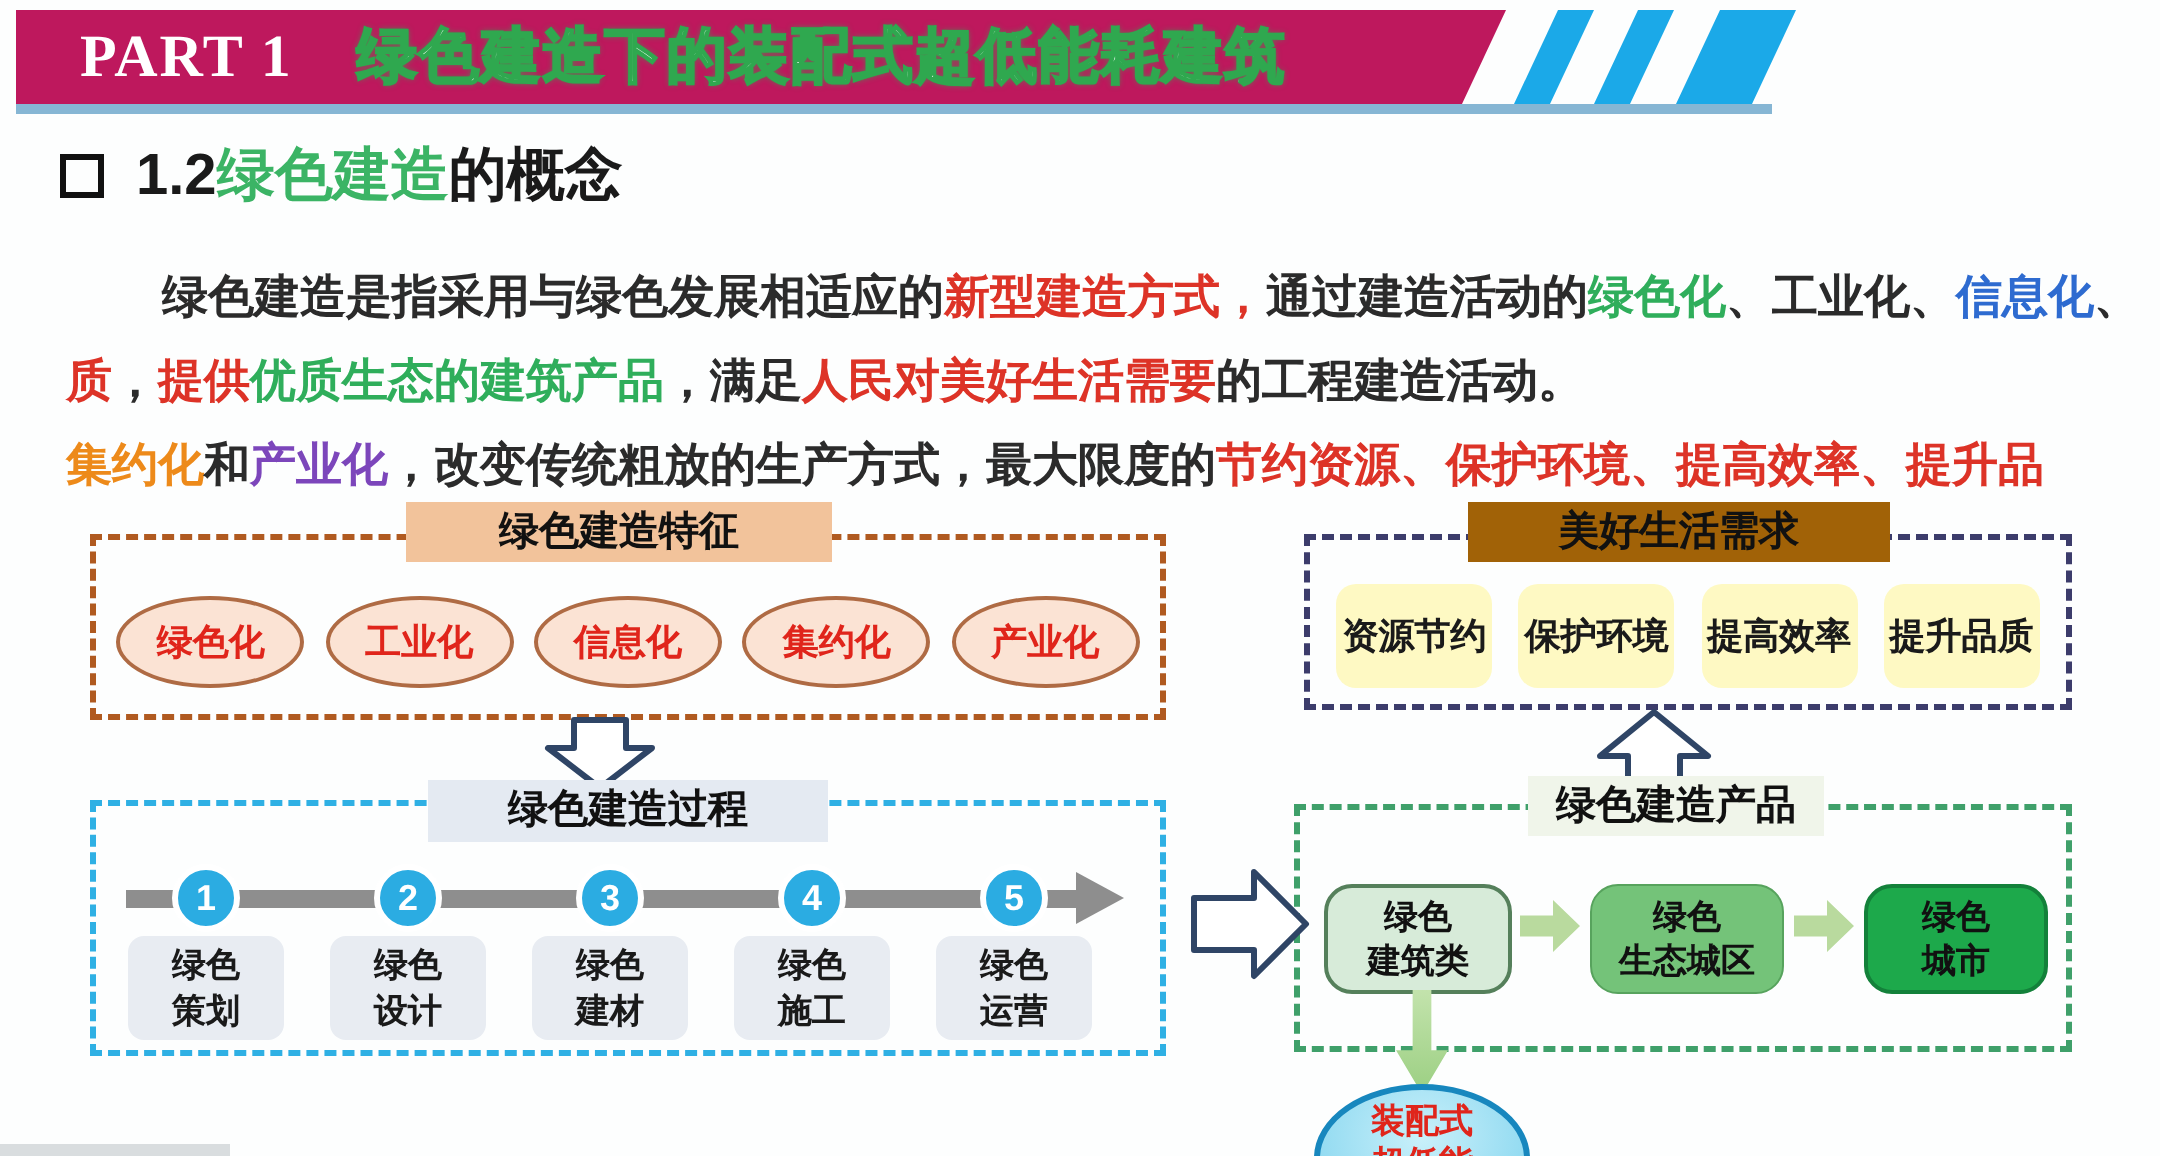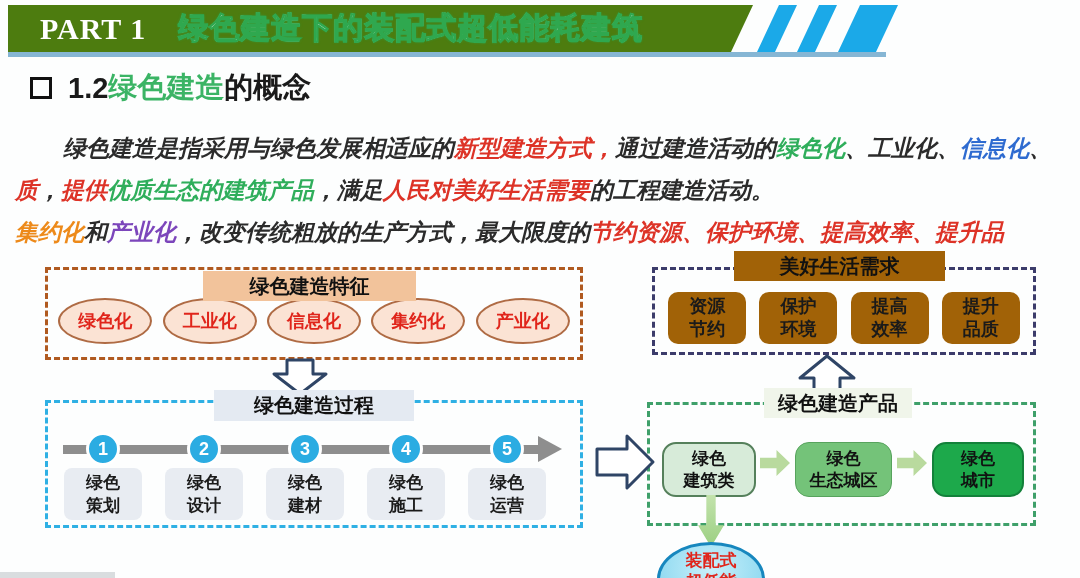--- a/index.html
+++ b/index.html
@@ -2,21 +2,21 @@
 <html><head>
 <meta charset="utf-8">
 <style>
   html,body{margin:0;padding:0;background:#fff;}
   .canvas{
     position:relative;width:1080px;height:578px;overflow:hidden;background:#fdfefe;
     font-family:"Liberation Sans","DejaVu Sans",sans-serif;
   }
   
   .hdr-bar{
-    position:absolute;left:8px;top:5px;width:745px;height:47px;background:#4d7c0f;
+    position:absolute;left:8px;top:5px;width:745px;height:47px;background:#be185d;
     clip-path:polygon(0 0,745px 0,723px 47px,0 47px);
     display:flex;align-items:center;
   }
   .hdr-underline{position:absolute;left:8px;top:52px;width:878px;height:5px;background:#5E9EC6;opacity:.75;}
   .hdr-stripe{position:absolute;top:5px;height:47px;background:#1BA9E8;}
   .hdr-stripe.s1{left:757px;width:40px;clip-path:polygon(22px 0,40px 0,18px 47px,0 47px);}
   .hdr-stripe.s2{left:797px;width:40px;clip-path:polygon(22px 0,40px 0,18px 47px,0 47px);}
   .hdr-stripe.s3{left:838px;width:60px;clip-path:polygon(22px 0,60px 0,38px 47px,0 47px);}
   .part{
     font-family:"Liberation Serif","DejaVu Serif",serif;font-weight:700;font-size:30px;
@@ -26,51 +26,51 @@
     font-weight:700;font-size:30px;color:#ffffff;margin-left:32px;white-space:nowrap;letter-spacing:1px;
     -webkit-text-stroke:1.2px #2FA84F;
     text-shadow:0 0 3px rgba(47,168,79,.85),0 0 1px #2FA84F;
   }
   
   .sec-head{position:absolute;left:30px;top:68px;height:40px;display:flex;align-items:center;font-size:29px;font-weight:700;color:#1a1a1a;}
   .sq{width:16px;height:16px;border:3px solid #111;margin-right:16px;display:inline-block;}
   .sec-num{margin-right:0;}
   .sec-green{color:#3BB465;}
   
-  .para{position:absolute;left:15px;top:127px;width:1030px;font-style:italic;}
+  .para{position:absolute;left:33px;top:127px;width:1030px;}
   .pline{white-space:nowrap;font-size:23px;line-height:42px;height:42px;}
   .pline.indent{text-indent:48px;}
   .c-k{color:#2b2b2b;font-weight:600;}
   .c-red{color:#DD3327;font-weight:700;}
   .c-green{color:#2FAE5B;font-weight:700;}
   .c-blue{color:#2E6BD0;font-weight:700;}
   .c-orange{color:#ED8A1A;font-weight:700;}
   .c-purple{color:#7C46BB;font-weight:700;}
   
   .chip{position:absolute;text-align:center;font-weight:700;font-size:20px;color:#111;z-index:5;}
-  .chip-feat{left:203px;top:251px;width:213px;height:30px;line-height:30px;background:#F2C39B;margin-top:20px;}
+  .chip-feat{left:203px;top:251px;width:213px;height:30px;line-height:30px;background:#F2C39B;}
   .chip-proc{left:214px;top:390px;width:200px;height:31px;line-height:31px;background:#E4EAF2;}
   .chip-needs{left:734px;top:251px;width:211px;height:30px;line-height:30px;background:#a16207;}
   .chip-prod{left:764px;top:388px;width:148px;height:30px;line-height:30px;background:#F0F5EA;}
   .box{position:absolute;box-sizing:border-box;}
   .features{left:45px;top:267px;width:538px;height:93px;border:3px dashed #B05A20;
     display:flex;align-items:center;justify-content:space-evenly;padding-top:14px;}
   .fell{width:94px;height:46px;border-radius:50%;background:#FBE3D4;border:2px solid #AF6B44;
     display:flex;align-items:center;justify-content:center;font-size:18px;font-weight:700;color:#E0251B;box-sizing:border-box;}
   .process{left:45px;top:400px;width:538px;height:128px;border:3px dashed #2FB0E4;}
   .parrow-line{position:absolute;left:15px;top:42px;width:475px;height:9px;background:#8E8E8E;}
   .parrow-head{position:absolute;left:490px;top:33px;width:0;height:0;border-left:24px solid #8E8E8E;border-top:13px solid transparent;border-bottom:13px solid transparent;}
   .pcirc{position:absolute;top:29px;width:34px;height:34px;border-radius:50%;background:#2BACE2;border:3px solid #fff;
     box-sizing:border-box;display:flex;align-items:center;justify-content:center;color:#fff;font-weight:700;font-size:18px;}
   .plabel{position:absolute;top:65px;width:78px;height:52px;background:#E8ECF2;border-radius:8px;
     display:flex;flex-direction:column;align-items:center;justify-content:center;font-size:17px;font-weight:700;color:#1a1a1a;line-height:23px;}
   .needs{left:652px;top:267px;width:384px;height:88px;border:3px dashed #3C3C6B;
     display:flex;align-items:center;justify-content:space-evenly;padding-top:14px;}
-  .nitem{width:78px;height:52px;background:#a16207;border-radius:10px;
-    display:flex;flex-direction:column;align-items:center;justify-content:center;font-size:18px;font-weight:700;color:#1a1a1a;line-height:23px;}
+  .nitem{width:78px;height:52px;background:#fef9c3;border-radius:10px;
+    display:flex;flex-direction:row;align-items:center;justify-content:center;font-size:18px;font-weight:700;color:#1a1a1a;line-height:23px;}
   .products{left:647px;top:402px;width:389px;height:124px;border:3px dashed #3FA06A;}
   .pritem{position:absolute;top:442px;height:55px;border-radius:14px;box-sizing:border-box;z-index:4;
     display:flex;flex-direction:column;align-items:center;justify-content:center;font-size:17px;font-weight:700;color:#111;line-height:22px;}
   .pritem.light{left:662px;width:94px;background:#D7EBD9;border:2px solid #55805B;}
   .pritem.medium{left:795px;width:97px;background:#74C379;border:1px solid #57A35D;}
   .pritem.dark{left:932px;width:92px;background:#1DA94B;border:2px solid #13813A;}
   .prarrow{position:absolute;top:450px;width:30px;height:26px;background:#B9DA9E;z-index:4;
     clip-path:polygon(0 30%,55% 30%,55% 0,100% 50%,55% 100%,55% 70%,0 70%);}
   .prarrow.a1{left:760px;}
   .prarrow.a2{left:897px;}

